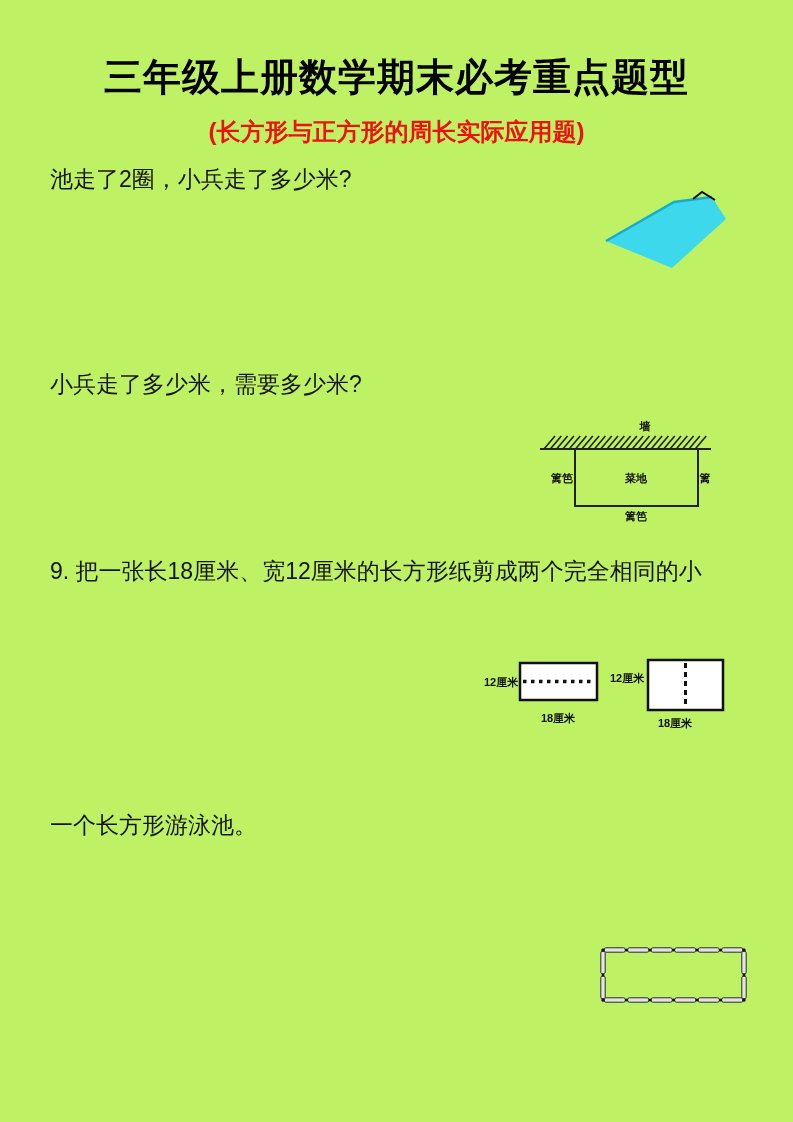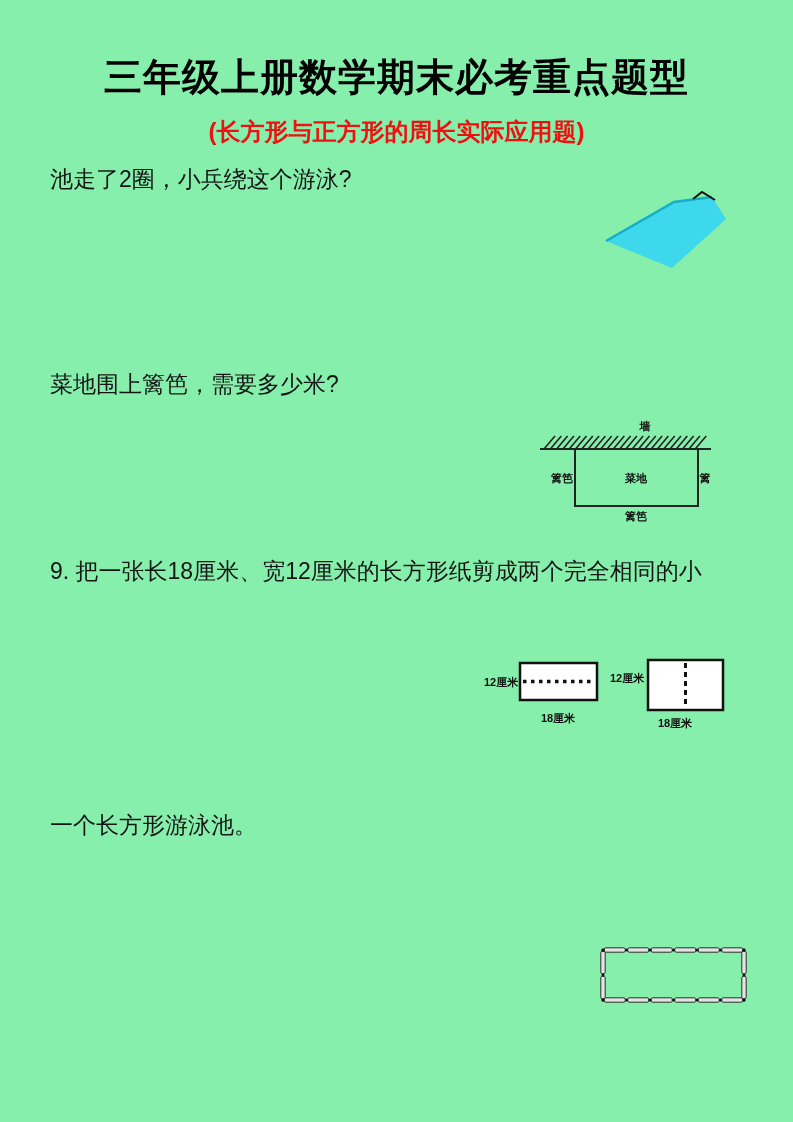--- a/index.html
+++ b/index.html
@@ -1,17 +1,17 @@
 <!DOCTYPE html>
 <html><head>
 <meta charset="utf-8">
 <style>
   html,body{margin:0;padding:0;background:#888;}
   .page{
-    position:relative;width:793px;height:1122px;background:#86efac;
+    position:relative;width:793px;height:1122px;background:#bef264;
     margin:0 auto;overflow:hidden;
     font-family:"Liberation Sans","DejaVu Sans",sans-serif;
   }
   .title{
     position:absolute;top:52px;left:0;width:100%;text-align:center;
     font-size:38px;font-weight:900;color:#000;letter-spacing:1px;
   }
   .subtitle{
     position:absolute;top:116px;left:0;width:100%;text-align:center;
     font-size:24px;font-weight:bold;
@@ -29,31 +29,31 @@
 </style>
 </head>
 <body>
 
 <div class="page">
 
   <div class="title">三年级上册数学期末必考重点题型</div>
   <div class="subtitle" style="color: rgb(238, 17, 17); text-align: center;">(长方形与正方形的周长实际应用题)</div>
 
   <div class="prob" style="top:159px">
-    <div class="tline">池走了2圈，小兵绕这个游泳?</div>
+    <div class="tline">池走了2圈，小兵走了多少米?</div>
   </div>
 
   <svg class="fig" style="left:596px;top:186px" width="142" height="94" viewBox="0 0 142 94">
     <polygon points="10,55 78,16 116,11 130,33 76,82" fill="#3dd8ec"></polygon>
     <polyline points="10,55 78,16 116,11" fill="none" stroke-width="2.5" stroke="#14aecb"></polyline>
     <polyline points="97,13 106,6 119,14" fill="none" stroke="#111" stroke-width="2"></polyline>
   </svg>
 
   <div class="prob" style="top:364px">
-    <div class="tline">菜地围上篱笆，需要多少米?</div>
+    <div class="tline">小兵走了多少米，需要多少米?</div>
   </div>
 
   <svg class="fig" style="left:528px;top:412px" width="250" height="125" viewBox="0 0 250 125">
     <text class="diag-label" x="117" y="18" font-size="11" text-anchor="middle">墙</text>
     <g id="wall-hatch">
         <line x1="16" y1="37" x2="27" y2="24" stroke="#222222" stroke-width="1.6"></line>
         <line x1="22.3" y1="37" x2="33.3" y2="24" stroke="#222222" stroke-width="1.6"></line>
         <line x1="28.6" y1="37" x2="39.6" y2="24" stroke="#222222" stroke-width="1.6"></line>
         <line x1="34.9" y1="37" x2="45.9" y2="24" stroke="#222222" stroke-width="1.6"></line>
         <line x1="41.199999999999996" y1="37" x2="52.199999999999996" y2="24" stroke="#222222" stroke-width="1.6"></line>

